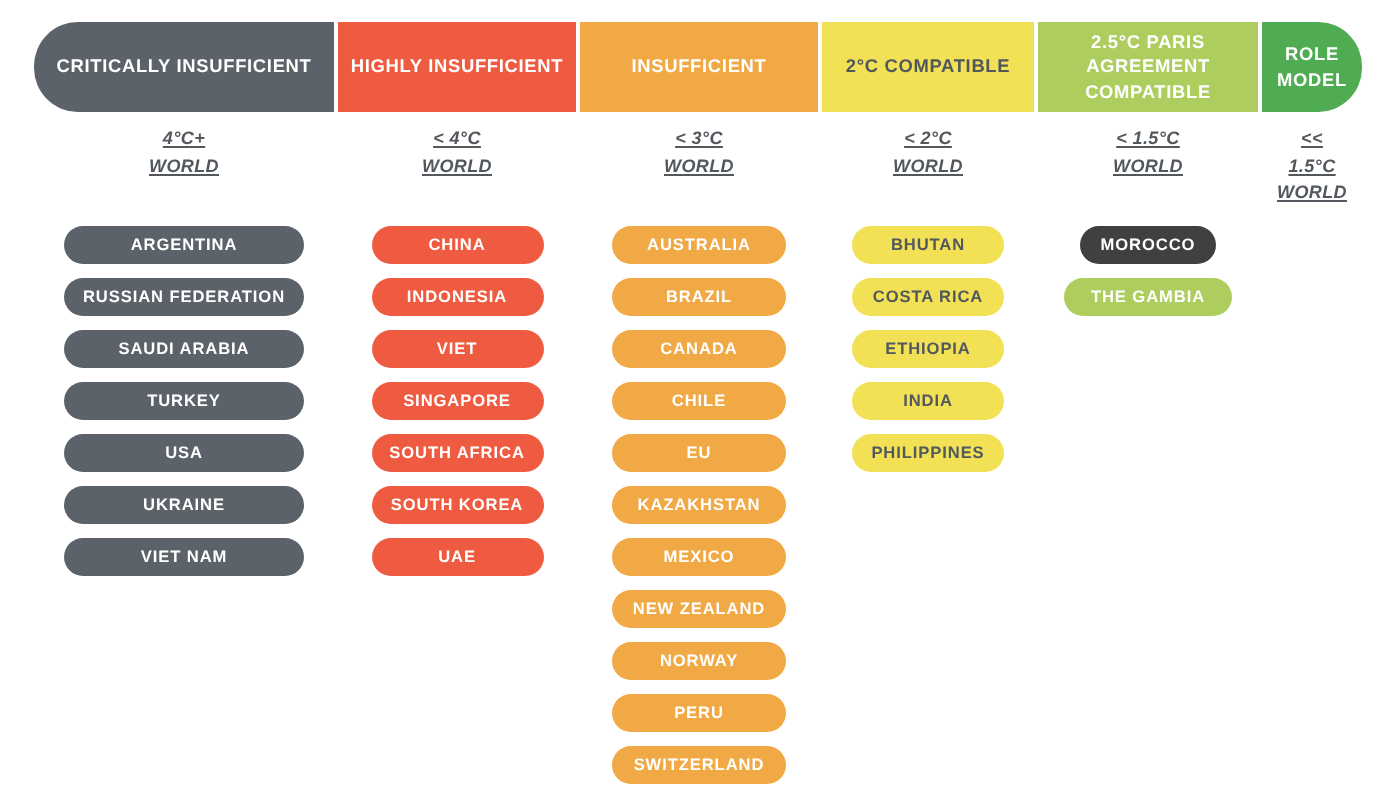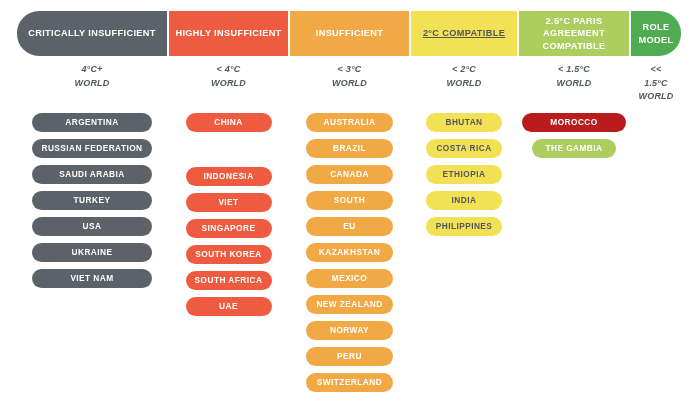--- a/index.html
+++ b/index.html
@@ -32,37 +32,38 @@
     box-sizing:border-box;
     padding:2px 4px;
     font-size:9.2px;
     font-weight:bold;
     letter-spacing:.35px;
     line-height:1.32;
     color:#ffffff;
   }
   .rating-seg.first{border-radius:22px 0 0 22px;}
   .rating-seg.last{border-radius:0 22px 22px 0;}
-  .rating-seg.dark-text{color:#51585e;text-decoration:underline;}
+  .rating-seg.dark-text{color:#51585e;}
 
   
   .sub-row{
     display:flex;
     width:658px;
     gap:2px;
     margin-top:7px;
   }
   .sub-cell{
     text-align:center;
     font-size:9px;
     font-style:italic;
     font-weight:bold;
     color:#53585e;
     line-height:1.5;
     letter-spacing:.2px;
+    text-decoration:underline;
   }
 
   
   .cols{
     display:flex;
     width:658px;
     gap:2px;
     margin-top:9px;
     align-items:flex-start;
   }
@@ -134,47 +135,47 @@
         <div class="pill" style="background: rgb(91, 98, 105); width: 120px;">ARGENTINA</div>
         <div class="pill" style="background: rgb(91, 98, 105); width: 120px;">RUSSIAN FEDERATION</div>
         <div class="pill" style="background: rgb(91, 98, 105); width: 120px;">SAUDI ARABIA</div>
         <div class="pill" style="background: rgb(91, 98, 105); width: 120px;">TURKEY</div>
         <div class="pill" style="background: rgb(91, 98, 105); width: 120px;">USA</div>
         <div class="pill" style="background: rgb(91, 98, 105); width: 120px;">UKRAINE</div>
         <div class="pill" style="background: rgb(91, 98, 105); width: 120px;">VIET NAM</div>
       </div>
       <div class="col" style="width: 119px; flex: 0 0 119px;">
         <div class="pill" style="background: rgb(239, 91, 64); width: 86px;">CHINA</div>
-        <div class="pill" style="background: rgb(239, 91, 64); width: 86px; margin-top: 28px;">INDONESIA</div>
+        <div class="pill" style="background: rgb(239, 91, 64); width: 86px;">INDONESIA</div>
         <div class="pill" style="background: rgb(239, 91, 64); width: 86px;">VIET</div>
         <div class="pill" style="background: rgb(239, 91, 64); width: 86px;">SINGAPORE</div>
+        <div class="pill" style="background: rgb(239, 91, 64); width: 86px;">SOUTH AFRICA</div>
         <div class="pill" style="background: rgb(239, 91, 64); width: 86px;">SOUTH KOREA</div>
-        <div class="pill" style="background: rgb(239, 91, 64); width: 86px;">SOUTH AFRICA</div>
         <div class="pill" style="background: rgb(239, 91, 64); width: 86px;">UAE</div>
       </div>
       <div class="col" style="width: 119px; flex: 0 0 119px;">
         <div class="pill" style="background: rgb(240, 169, 69); width: 87px;">AUSTRALIA</div>
         <div class="pill" style="background: rgb(240, 169, 69); width: 87px;">BRAZIL</div>
         <div class="pill" style="background: rgb(240, 169, 69); width: 87px;">CANADA</div>
-        <div class="pill" style="background: rgb(240, 169, 69); width: 87px;">SOUTH</div>
+        <div class="pill" style="background: rgb(240, 169, 69); width: 87px;">CHILE</div>
         <div class="pill" style="background: rgb(240, 169, 69); width: 87px;">EU</div>
         <div class="pill" style="background: rgb(240, 169, 69); width: 87px;">KAZAKHSTAN</div>
         <div class="pill" style="background: rgb(240, 169, 69); width: 87px;">MEXICO</div>
         <div class="pill" style="background: rgb(240, 169, 69); width: 87px;">NEW ZEALAND</div>
         <div class="pill" style="background: rgb(240, 169, 69); width: 87px;">NORWAY</div>
         <div class="pill" style="background: rgb(240, 169, 69); width: 87px;">PERU</div>
         <div class="pill" style="background: rgb(240, 169, 69); width: 87px;">SWITZERLAND</div>
       </div>
       <div class="col" style="width: 106px; flex: 0 0 106px;">
         <div class="pill dark-text" style="background: rgb(242, 224, 85); width: 76px;">BHUTAN</div>
         <div class="pill dark-text" style="background: rgb(242, 224, 85); width: 76px;">COSTA RICA</div>
         <div class="pill dark-text" style="background: rgb(242, 224, 85); width: 76px;">ETHIOPIA</div>
         <div class="pill dark-text" style="background: rgb(242, 224, 85); width: 76px;">INDIA</div>
         <div class="pill dark-text" style="background: rgb(242, 224, 85); width: 76px;">PHILIPPINES</div>
       </div>
       <div class="col" style="width: 110px; flex: 0 0 110px;">
-        <div class="pill" style="background: #b91c1c; width: 104px; text-align: center;">MOROCCO</div>
+        <div class="pill" style="background: #404040; width: 68px; text-align: center;">MOROCCO</div>
         <div class="pill" style="background: rgb(174, 205, 95); width: 84px;">THE GAMBIA</div>
       </div>
       <div class="col" style="width: 50px; flex: 0 0 50px;"></div>
     </div>
 
 </div>
 
 </body></html>

